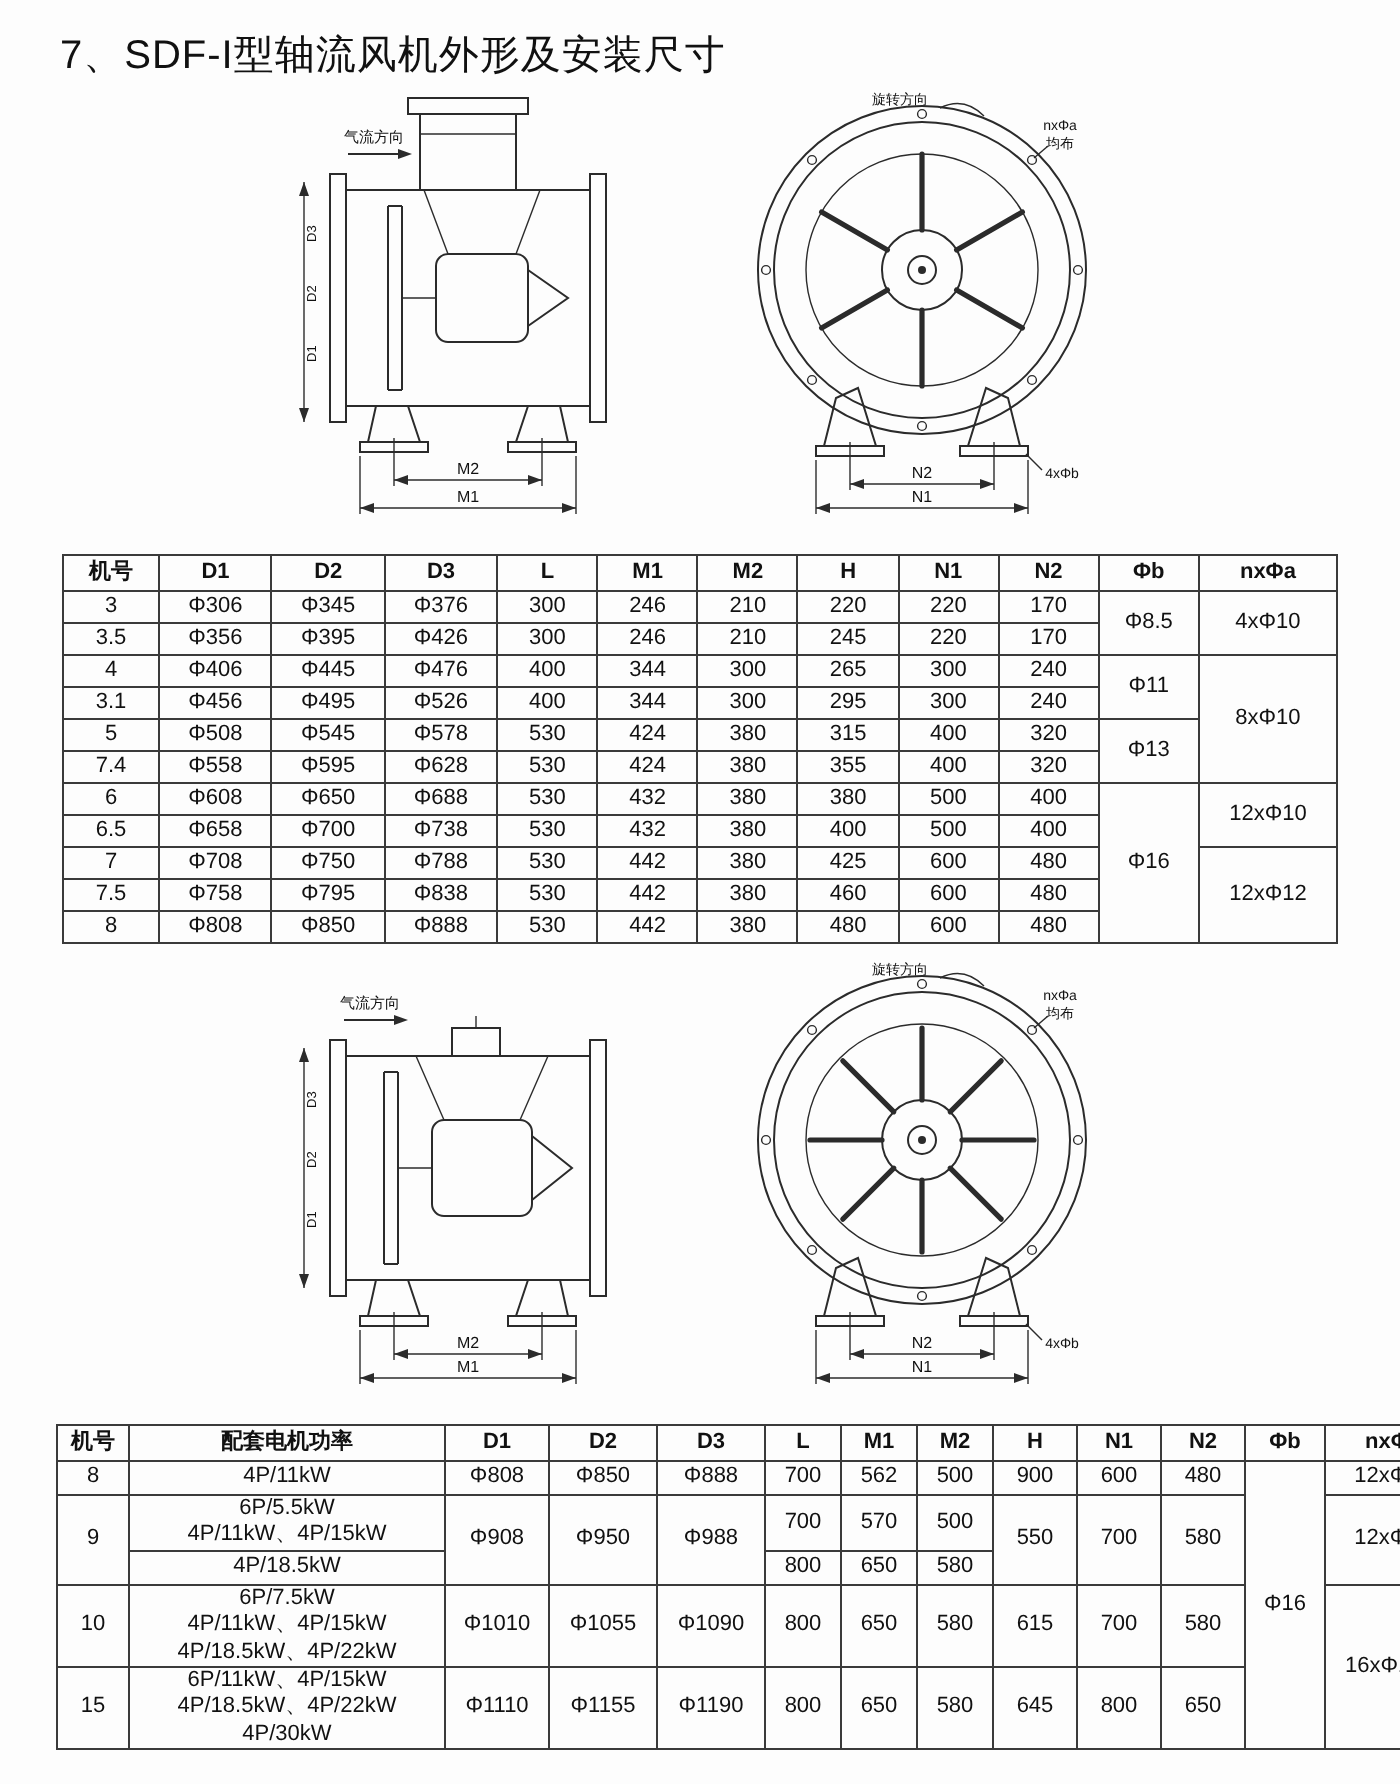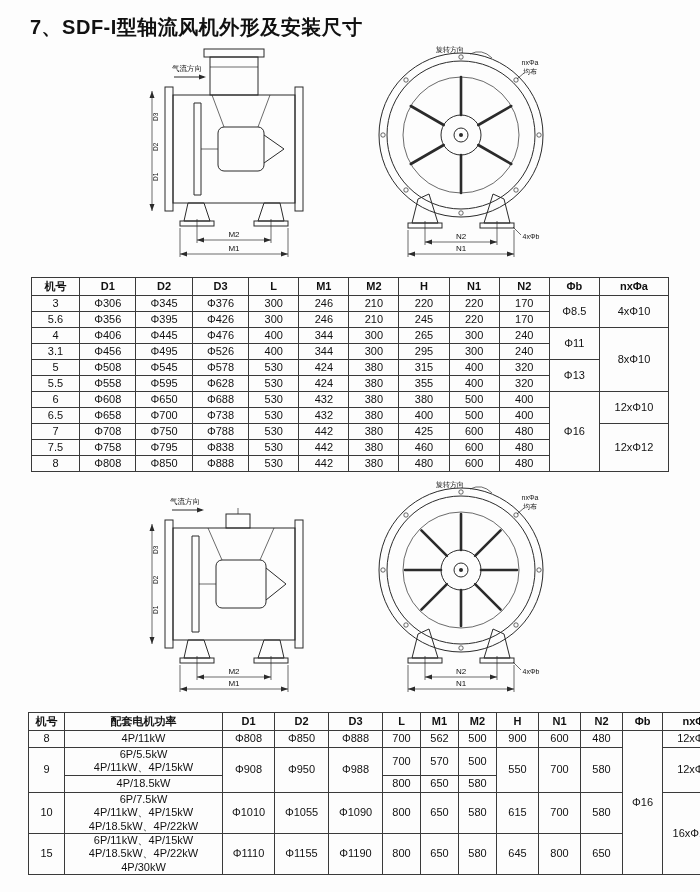--- a/index.html
+++ b/index.html
@@ -1,18 +1,18 @@
 <!DOCTYPE html>
 <html><head>
 <meta charset="utf-8">
 <style>
   html,body{margin:0;padding:0}
   body{width:700px;background:#ffffff;font-family:"Liberation Sans","DejaVu Sans",sans-serif;color:#111}
   .page{width:700px;height:892px;box-sizing:border-box;padding:12px 28px;background:#fdfdfd;overflow:hidden;position:relative}
-  .title{font-size:20px;font-weight:700;margin:2px 0 2px 2px;letter-spacing:.5px}
+  .title{font-size:20px;font-weight:400;margin:2px 0 2px 2px;letter-spacing:.5px}
   .drow{display:flex;justify-content:center;gap:42px;margin:2px 0 6px}
   svg .ln{stroke:#2b2b2b;stroke-width:1;fill:none}
   svg .th{stroke:#2b2b2b;stroke-width:.7;fill:none}
   svg .fl{fill:#2b2b2b;stroke:none}
   svg .blade{stroke:#2b2b2b;stroke-width:2.6;stroke-linecap:round}
   svg text{fill:#111;font-family:"Liberation Sans","DejaVu Sans",sans-serif}
   table{border-collapse:collapse;table-layout:fixed;margin:16px auto 6px;font-size:11px;text-align:center}
   #table1{width:638px}
   #table2{width:644px}
   th,td{border:1px solid #3a3a3a;padding:0 1px;height:15px;line-height:1.22;overflow:hidden}
@@ -194,21 +194,21 @@
           <td>300</td>
           <td>246</td>
           <td>210</td>
           <td>220</td>
           <td>220</td>
           <td>170</td>
           <td rowspan="2">Φ8.5</td>
           <td rowspan="2">4xΦ10</td>
         </tr>
         <tr>
-          <td>5.6</td>
+          <td>3.5</td>
           <td>Φ356</td>
           <td>Φ395</td>
           <td>Φ426</td>
           <td>300</td>
           <td>246</td>
           <td>210</td>
           <td>245</td>
           <td>220</td>
           <td>170</td>
         </tr>
@@ -245,21 +245,21 @@
           <td>Φ578</td>
           <td>530</td>
           <td>424</td>
           <td>380</td>
           <td>315</td>
           <td>400</td>
           <td>320</td>
           <td rowspan="2">Φ13</td>
         </tr>
         <tr>
-          <td>5.5</td>
+          <td>7.4</td>
           <td>Φ558</td>
           <td>Φ595</td>
           <td>Φ628</td>
           <td>530</td>
           <td>424</td>
           <td>380</td>
           <td>355</td>
           <td>400</td>
           <td>320</td>
         </tr>

